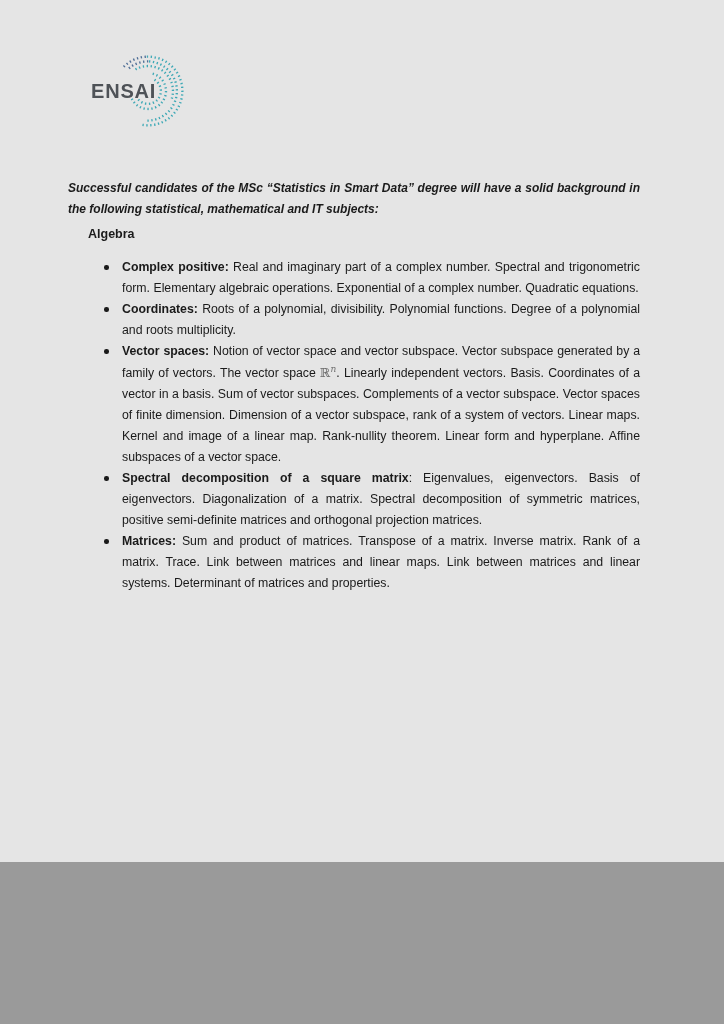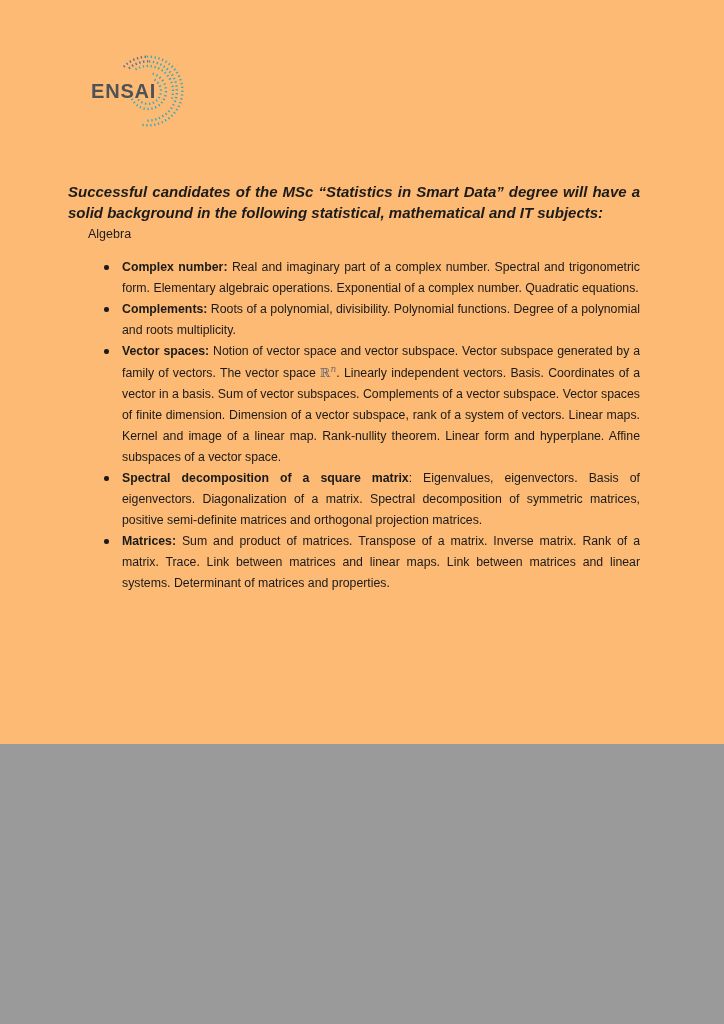--- a/index.html
+++ b/index.html
@@ -3,22 +3,22 @@
 <meta charset="utf-8">
 <style>
   html, body { margin: 0; padding: 0; }
   body {
     background: #9a9a9a;
     font-family: "Liberation Sans", sans-serif;
   }
   .page {
     position: relative;
     width: 724px;
-    height: 744px;
-    background: #fdba74;
+    height: 862px;
+    background: #e5e5e5;
     overflow: hidden;
     color: #1a1a1a;
   }
 
   
   .logo {
     position: absolute;
     left: 88px;
     top: 40px;
     width: 110px;
@@ -40,35 +40,35 @@
     letter-spacing: 0.8px;
     color: #4e5257;
   }
 
   
   .intro {
     position: absolute;
     left: 68px;
     top: 166px;
     width: 572px;
-    font-size: 15px;
+    font-size: 12px;
     line-height: 21px;
     font-weight: bold;
     font-style: italic;
     text-align: justify;
     color: #1b1b1b;
   }
 
   
   .section-heading {
     position: absolute;
     left: 88px;
     top: 217px;
     font-size: 12.5px;
-    font-weight: normal;
+    font-weight: bold;
     color: #1b1b1b;
   }
 
   
   .topics {
     position: absolute;
     left: 103px;
     top: 257px;
     width: 537px;
   }
@@ -127,25 +127,25 @@
     <div class="logo-text">ENSAI</div>
   </div>
 
   <p class="intro">Successful candidates of the MSc “Statistics in Smart Data” degree will have a solid background in the following statistical, mathematical and IT subjects:</p>
 
   <h2 class="section-heading">Algebra</h2>
 
   <div class="topics">
 
     <div class="li">
-      <span class="lead">Complex number:</span><span> Real and imaginary part of a complex number. Spectral and trigonometric form. Elementary algebraic operations. Exponential of a complex number. Quadratic equations.</span>
+      <span class="lead">Complex positive:</span><span> Real and imaginary part of a complex number. Spectral and trigonometric form. Elementary algebraic operations. Exponential of a complex number. Quadratic equations.</span>
     </div>
 
     <div class="li">
-      <span class="lead">Complements:</span><span> Roots of a polynomial, divisibility. Polynomial functions. Degree of a polynomial and roots multiplicity.</span>
+      <span class="lead">Coordinates:</span><span> Roots of a polynomial, divisibility. Polynomial functions. Degree of a polynomial and roots multiplicity.</span>
     </div>
 
     <div class="li">
       <span class="lead">Vector spaces:</span><span> Notion of vector space and vector subspace. Vector subspace generated by a family of vectors. The vector space </span><span class="math">ℝ</span><span class="math-sup">n</span><span>. Linearly independent vectors. Basis. Coordinates of a vector in a basis. Sum of vector subspaces. Complements of a vector subspace. Vector spaces of finite dimension. Dimension of a vector subspace, rank of a system of vectors.  Linear maps. Kernel and image of a linear map. Rank-nullity theorem. Linear form and hyperplane. Affine subspaces of a vector space.</span>
     </div>
 
     <div class="li">
       <span class="lead">Spectral decomposition of a square matrix</span><span>: Eigenvalues, eigenvectors. Basis of eigenvectors. Diagonalization of a matrix. Spectral decomposition of symmetric matrices, positive semi-definite matrices and orthogonal projection matrices.</span>
     </div>
 

